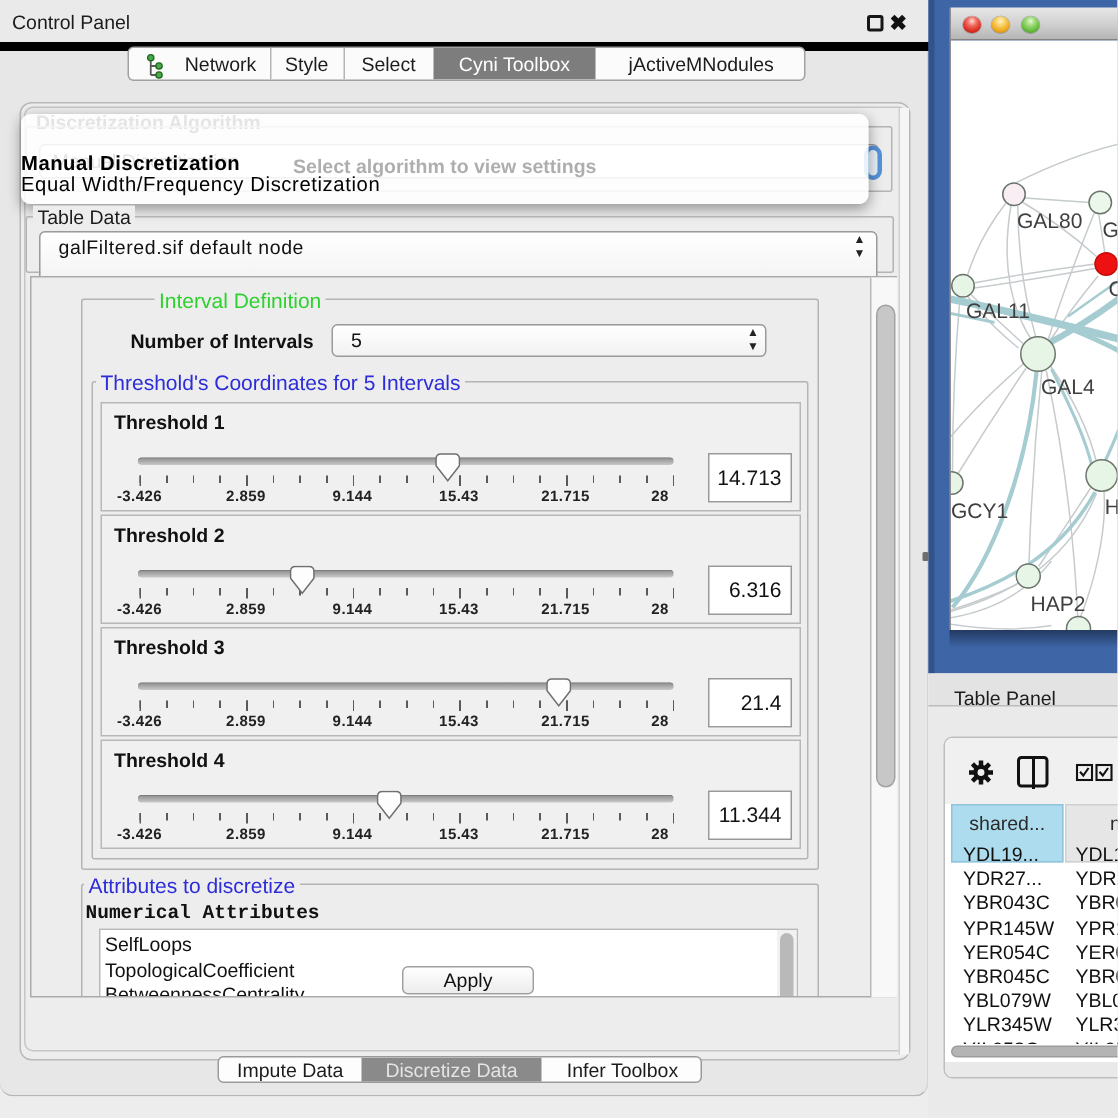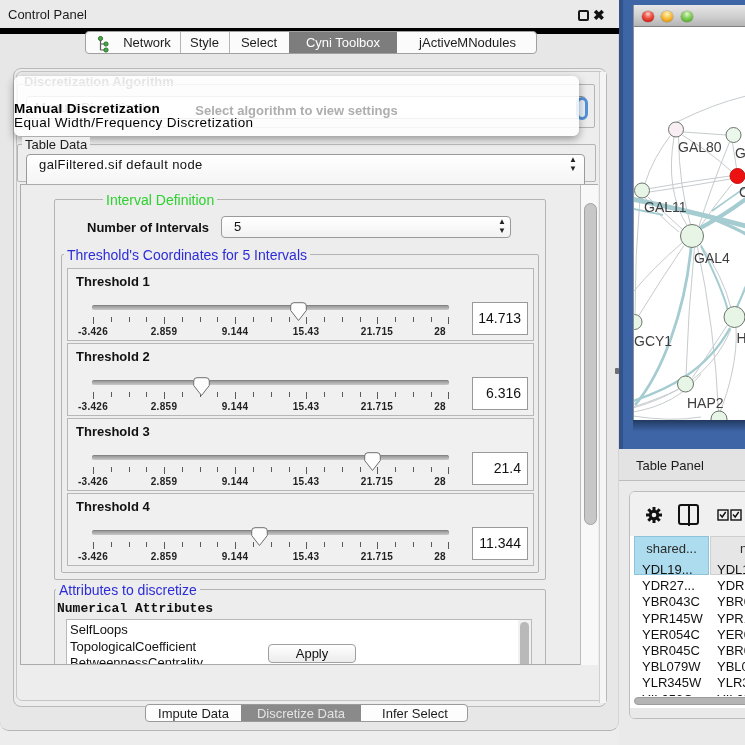--- a/index.html
+++ b/index.html
@@ -63,21 +63,21 @@
   #bseg2{background:#8a8a8a;color:#e4e4e4;}
   
   #blue{left:619px;top:0;width:126px;height:449px;background:#3e66a7;}
   #blue .lsh{position:absolute;left:0;top:0;width:4px;height:449px;background:#31538a;}
   #macwin{left:633px;top:5px;width:112px;height:415px;border-left:1px solid #8f8f8f;box-sizing:border-box;}
   #mactitle{position:absolute;left:0;top:0;width:112px;height:22px;background:linear-gradient(#e7e7e7,#cfcfcf 55%,#b5b5b5);border-bottom:1px solid #828282;box-sizing:border-box;}
   .tlb{position:absolute;top:5.5px;width:11.5px;height:11.5px;border-radius:50%;}
   #netcanvas{position:absolute;left:0;top:22px;width:112px;height:393px;background:#fff;}
   #winshadow{left:633px;top:420px;width:112px;height:12px;background:linear-gradient(rgba(16,28,50,0.6),rgba(62,102,167,0));}
   #tpanel{left:619px;top:449px;width:126px;height:296px;background:#eaeaea;}
-  #tphead{position:absolute;left:0;top:0;width:126px;height:32px;background:#e3e3e3;border-bottom:1px solid #bdbdbd;box-sizing:border-box;}
+  #tphead{position:absolute;left:0;top:0;width:126px;height:22px;background:#e3e3e3;border-bottom:1px solid #bdbdbd;box-sizing:border-box;}
   #tphead span{position:absolute;left:17px;top:9px;font-size:13px;color:#1c1c1c;}
   #tablebox{position:absolute;left:10px;top:42px;width:120px;height:228px;background:#fff;border:1px solid #bdbdbd;border-radius:6px 0 0 6px;box-sizing:border-box;overflow:hidden;}
   #ttoolbar{position:absolute;left:0;top:0;width:120px;height:44px;background:#f0f0f0;}
   .hcell{position:absolute;top:44px;height:39px;box-sizing:border-box;font-size:13px;color:#2b2b2b;text-align:center;line-height:24px;}
   .trow{position:absolute;font-size:13px;color:#111;white-space:nowrap;}
   #hsb{position:absolute;left:4px;top:205px;width:116px;height:8px;background:#b4b4b4;border:1px solid #9d9d9d;border-radius:4px;box-sizing:border-box;}
 </style></head>
 <body>
 <div class="abs" id="cpwin"></div>
 <div class="abs" id="titlebar">
@@ -211,21 +211,21 @@
     </div>
 </div>
 <div class="abs" id="vsb1">
     <div class="thumb"></div>
   </div>
 <div class="abs" id="strip2"></div>
 <div class="abs" id="apply">Apply</div>
 <div class="abs" id="btabs">
   <div class="bseg" style="left:0;width:95px;">Impute Data</div>
   <div class="bseg" id="bseg2" style="left:95px;width:120px;">Discretize Data</div>
-  <div class="bseg" style="left:215px;width:108px;">Infer Select</div>
+  <div class="bseg" style="left:215px;width:108px;">Infer Toolbox</div>
 </div>
 
 <div class="abs" id="blue">
     <div class="lsh"></div>
   </div>
 <div class="abs" style="left:615px;top:368px;width:4px;height:6px;background:#6e6e6e;border-radius:1px;"></div>
 <div class="abs" id="macwin">
   <div id="mactitle"></div>
   <div class="tlb" style="left:8px;background:radial-gradient(circle at 50% 28%,#ffd9d4 0%,#ef6a5e 32%,#e03428 62%,#ad1204 100%);box-shadow:0 0 0 0.5px rgba(0,0,0,0.25);"></div>
   <div class="tlb" style="left:27px;background:radial-gradient(circle at 50% 28%,#fff3c5 0%,#f8cf64 32%,#efac24 62%,#bd7b06 100%);box-shadow:0 0 0 0.5px rgba(0,0,0,0.25);"></div>

